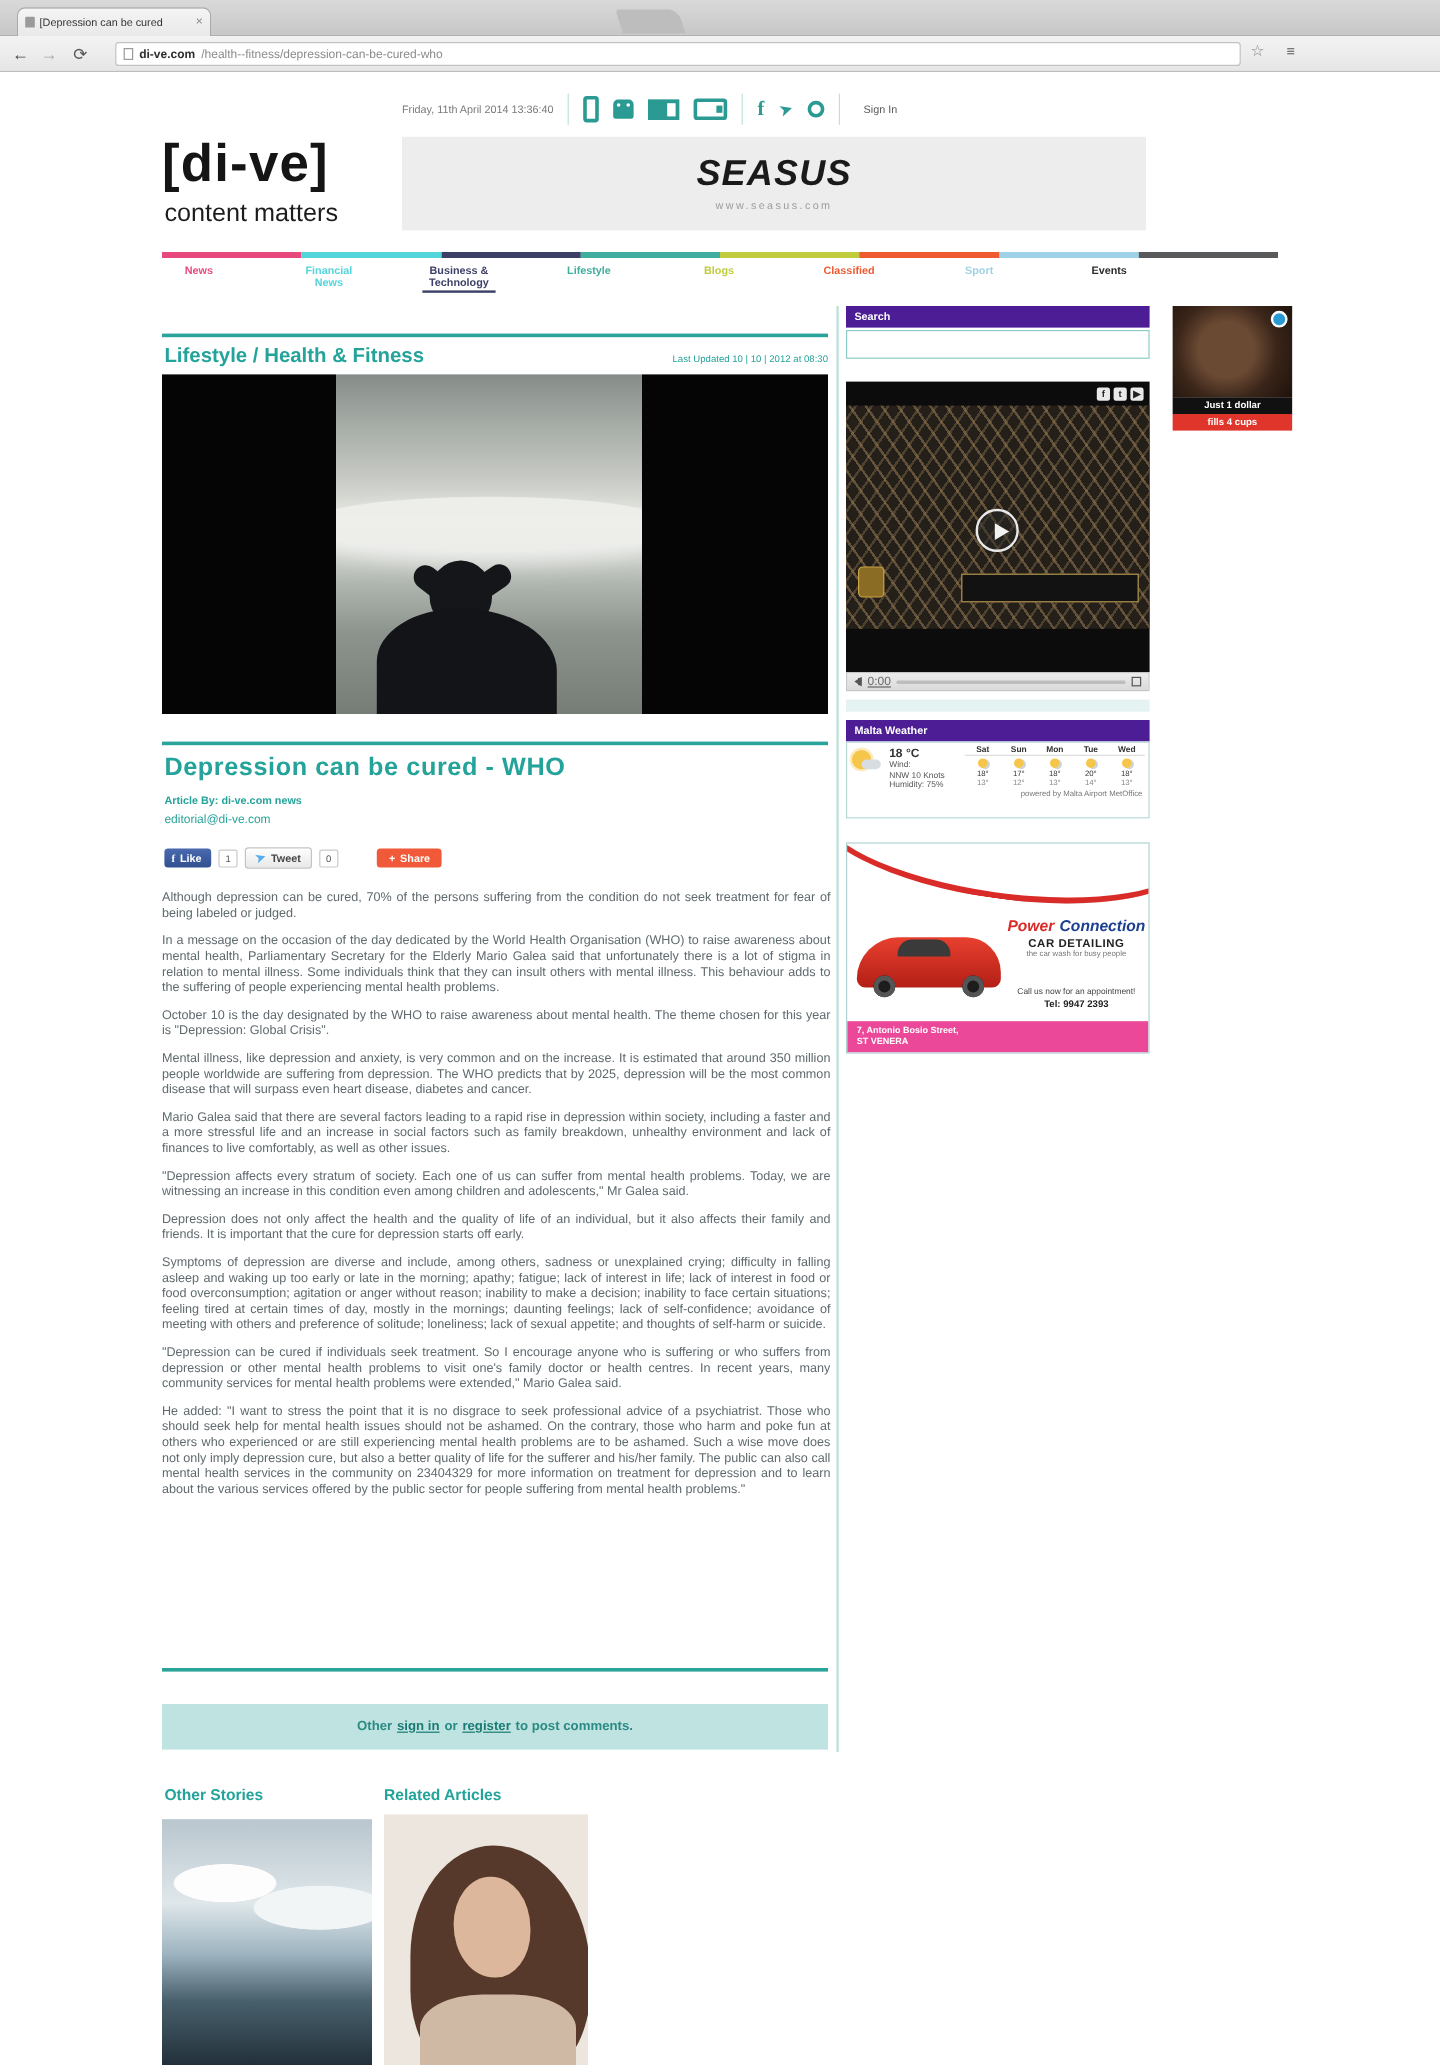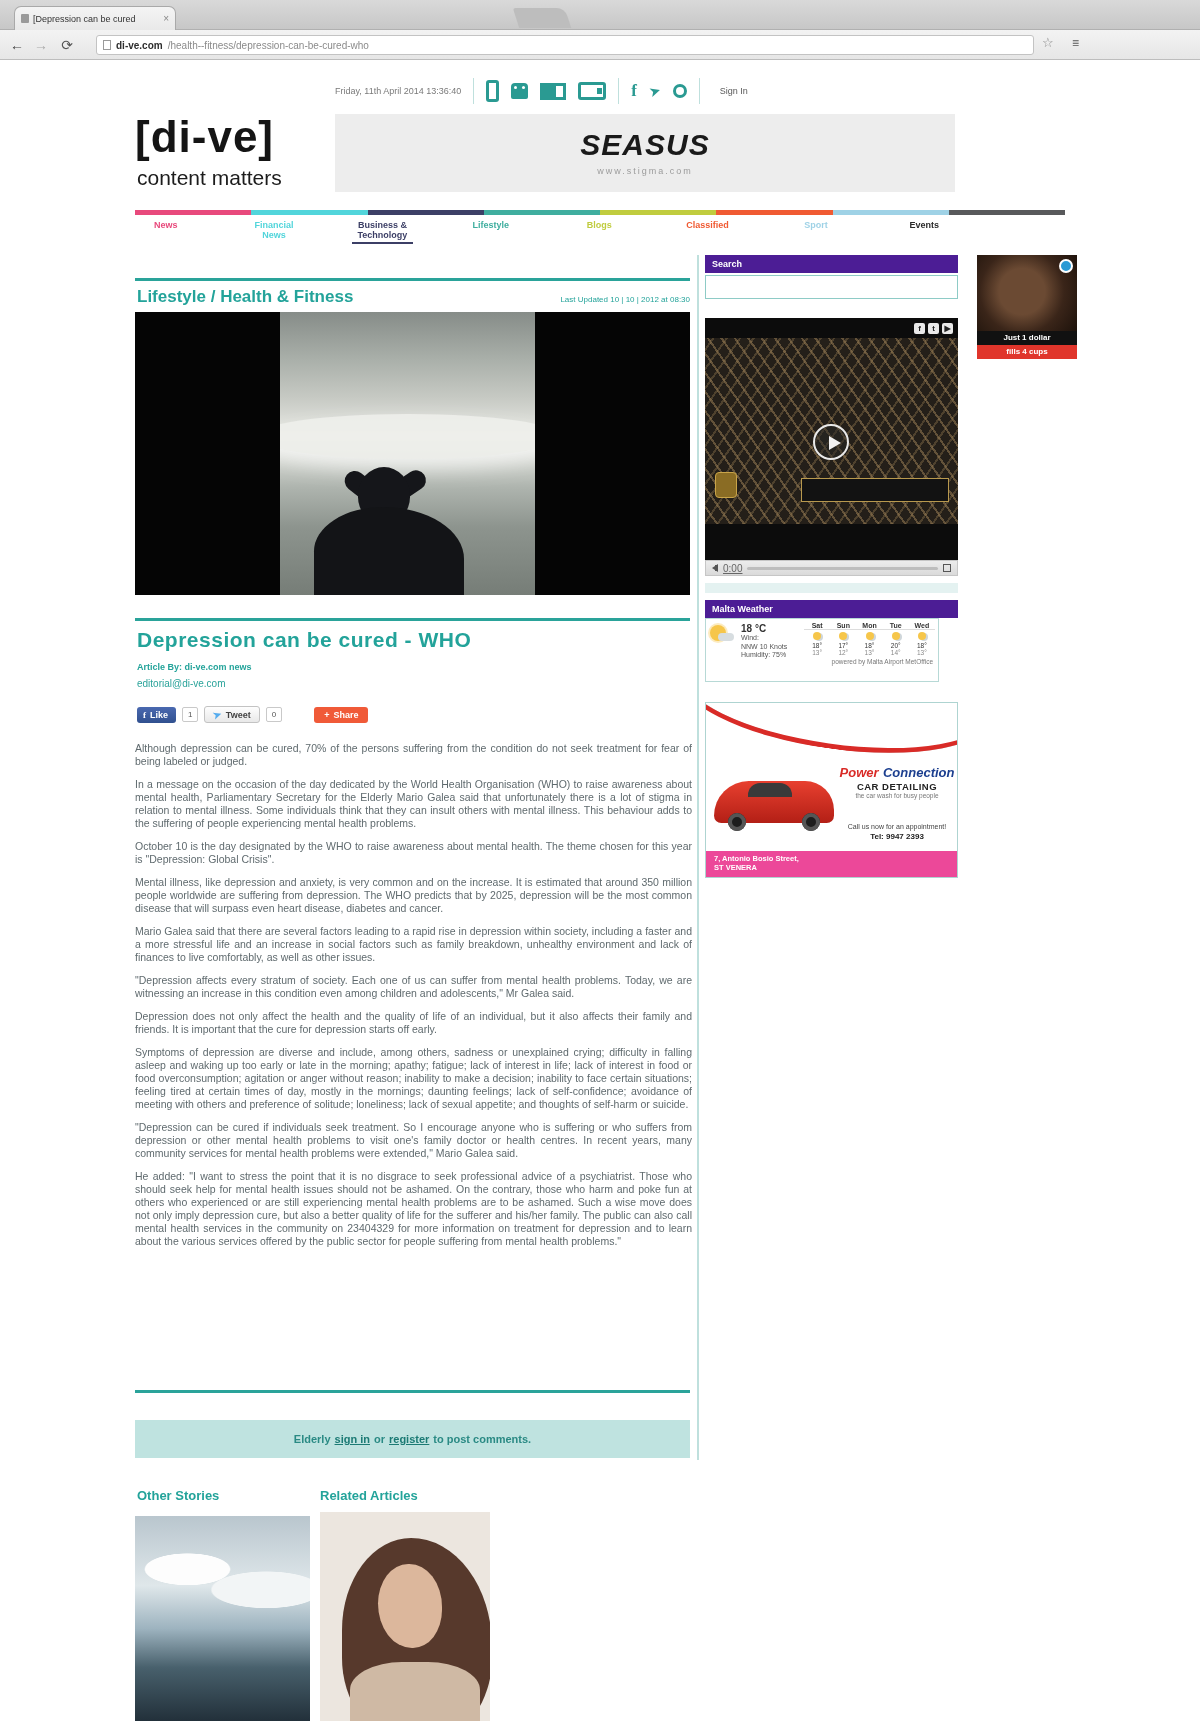--- a/index.html
+++ b/index.html
@@ -141,21 +141,21 @@
   .v-ctrl { position:absolute; top:560px; left:705px; width:253px; height:16px; background:linear-gradient(#ececec,#dadada);
     border:1px solid #c6c6c6; display:flex; align-items:center; gap:5px; padding:0 6px; }
   .spk { width:0; height:0; border-top:4px solid transparent; border-bottom:4px solid transparent; border-right:6px solid #555; }
   .spk2 { width:3px; height:6px; background:#555; margin-left:-8px; }
   .v-time { font-size:10px; color:#666;text-decoration:underline; }
   .v-track { flex:1; height:3px; background:#bdbdbd; border-radius:2px; }
   .v-fs { width:8px; height:8px; border:1px solid #555; }
   .ad-strip { position:absolute; top:583px; left:705px; width:253px; height:10px; background:#e4f2f1; }
 
   .weather-head { top:600px; }
-  .weather-box { position:absolute; top:618px; left:705px; width:234px; height:64px; border:1px solid #b7d9d6;
+  .weather-box { position:absolute; top:618px; left:705px; width:253px; height:64px; border:1px solid #b7d9d6;
     background:#fff; display:flex; }
   .w-left { width:96px; padding:4px 0 0 5px; position:relative; }
   .w-sun { position:absolute; top:6px; left:4px; width:16px; height:16px; background:#f6c64a; border-radius:50%;
     box-shadow:0 0 0 2px rgba(246,198,74,.35); }
   .w-cloud { position:absolute; top:14px; left:12px; width:16px; height:8px; background:#d7dde0; border-radius:6px; }
   .w-txt { margin-left:30px; }
   .w-temp { font-size:10px; font-weight:bold; color:#333; }
   .w-small { font-size:7px; color:#555; line-height:8.5px; }
   .w-right { flex:1; padding:3px 3px 0 2px; }
   .w-days { display:flex; }
@@ -233,21 +233,21 @@
     <span class="ic-globe"></span>
     <span class="vsep"></span>
     <span class="signin">Sign In</span>
   </div>
 
   <div class="logo-word">[di-ve]</div>
   <div class="logo-tag">content matters</div>
   <div class="seasus-banner">
     <div class="seasus-inner">
       <span class="seasus-brand">SEASUS</span>
-      <div class="seasus-site">www.stigma.com</div>
+      <div class="seasus-site">www.seasus.com</div>
     </div>
   </div>
 
   <div class="stripe" id="stripe">
     <span style="background: rgb(232, 73, 124);"></span>
       <span style="background: rgb(82, 213, 219);"></span>
       <span style="background: rgb(60, 63, 102);"></span>
       <span style="background: rgb(63, 174, 159);"></span>
       <span style="background: rgb(192, 204, 62);"></span>
       <span style="background: rgb(240, 90, 50);"></span>
@@ -312,21 +312,21 @@
       <p>"Depression affects every stratum of society. Each one of us can suffer from mental health problems. Today, we are witnessing an increase in this condition even among children and adolescents," Mr Galea said.</p>
       <p>Depression does not only affect the health and the quality of life of an individual, but it also affects their family and friends. It is important that the cure for depression starts off early.</p>
       <p>Symptoms of depression are diverse and include, among others, sadness or unexplained crying; difficulty in falling asleep and waking up too early or late in the morning; apathy; fatigue; lack of interest in life; lack of interest in food or food overconsumption; agitation or anger without reason; inability to make a decision; inability to face certain situations; feeling tired at certain times of day, mostly in the mornings; daunting feelings; lack of self-confidence; avoidance of meeting with others and preference of solitude; loneliness; lack of sexual appetite; and thoughts of self-harm or suicide.</p>
       <p>"Depression can be cured if individuals seek treatment. So I encourage anyone who is suffering or who suffers from depression or other mental health problems to visit one's family doctor or health centres. In recent years, many community services for mental health problems were extended," Mario Galea said.</p>
       <p>He added: "I want to stress the point that it is no disgrace to seek professional advice of a psychiatrist. Those who should seek help for mental health issues should not be ashamed. On the contrary, those who harm and poke fun at others who experienced or are still experiencing mental health problems are to be ashamed. Such a wise move does not only imply depression cure, but also a better quality of life for the sufferer and his/her family. The public can also call mental health services in the community on 23404329 for more information on treatment for depression and to learn about the various services offered by the public sector for people suffering from mental health problems."</p>
     </div>
 
   <div class="end-rule"></div>
 
   <div class="comment-bar">
-    <span>Elderly</span>
+    <span>Other</span>
     <a>sign in</a>
     <span>or</span>
     <a>register</a>
     <span>to post comments.</span>
   </div>
 
   <div class="h-other">Other Stories</div>
   <div class="h-related">Related Articles</div>
   <div class="thumb1"></div>
   <div class="thumb2">

